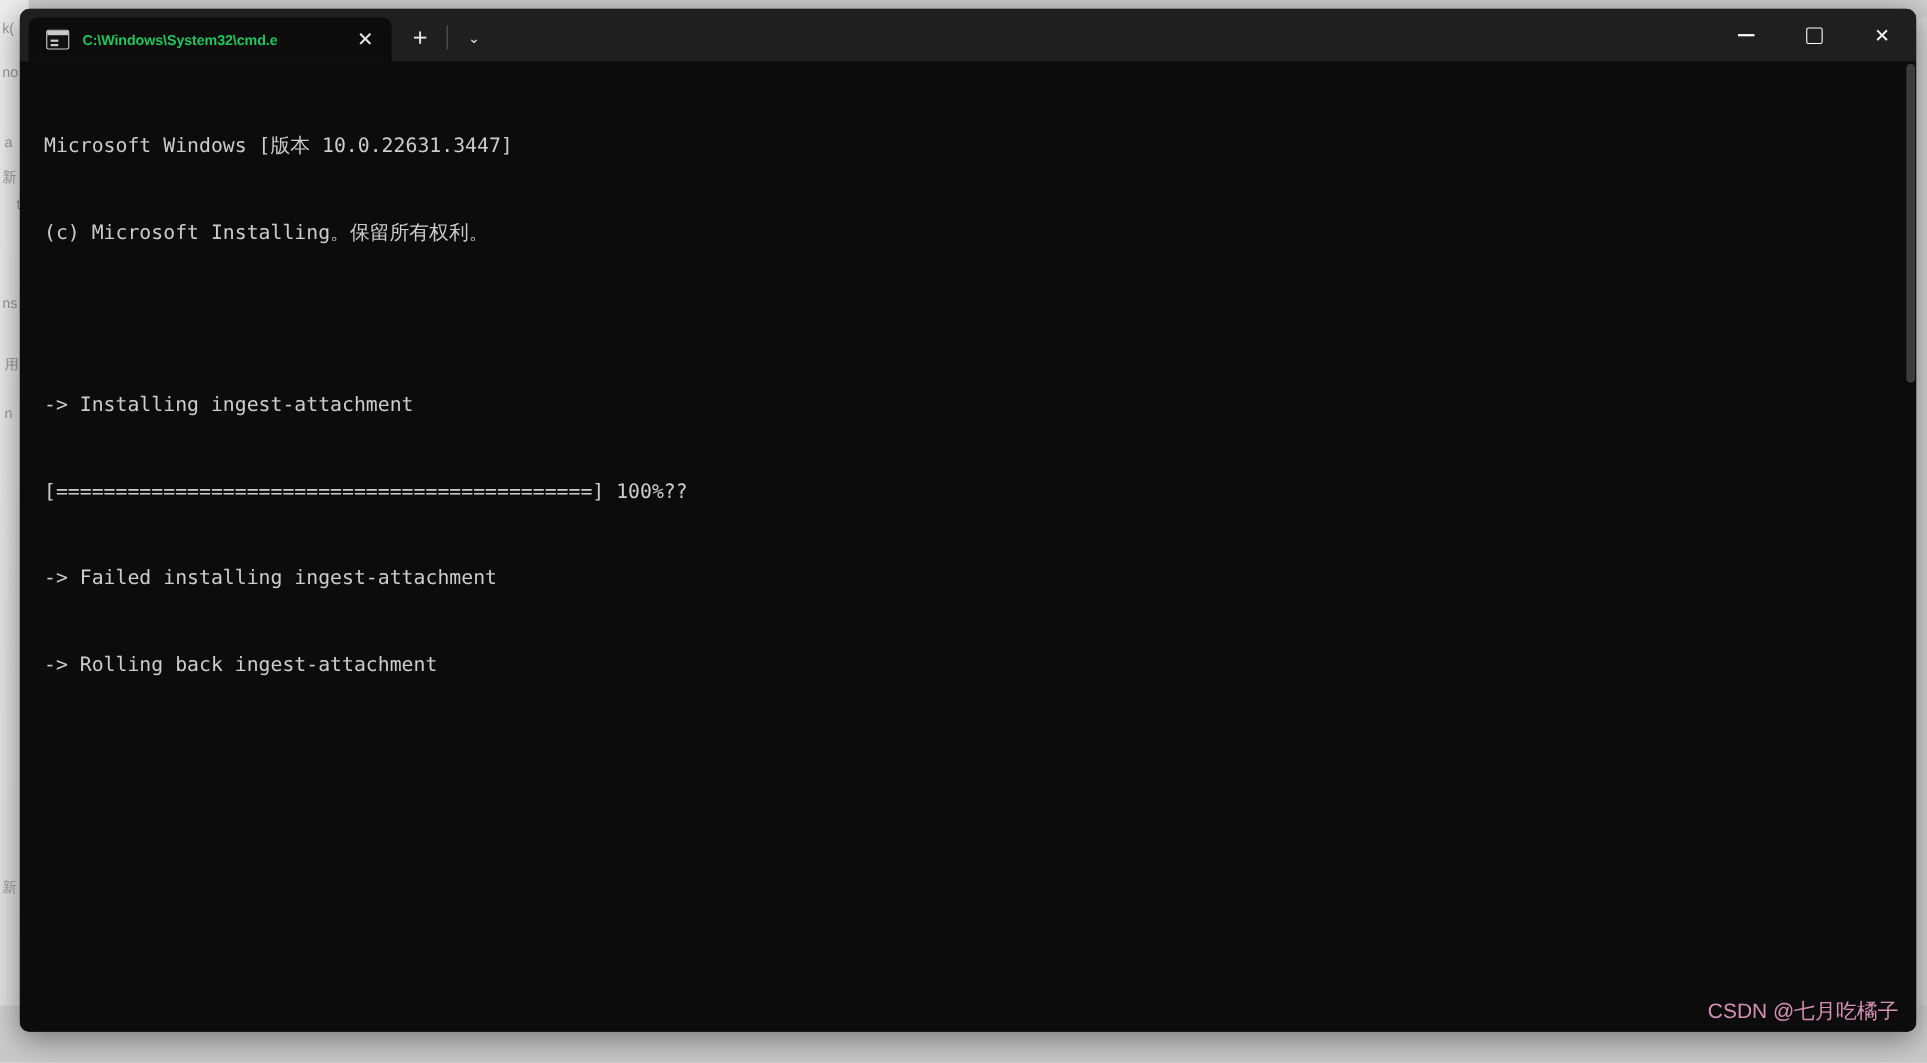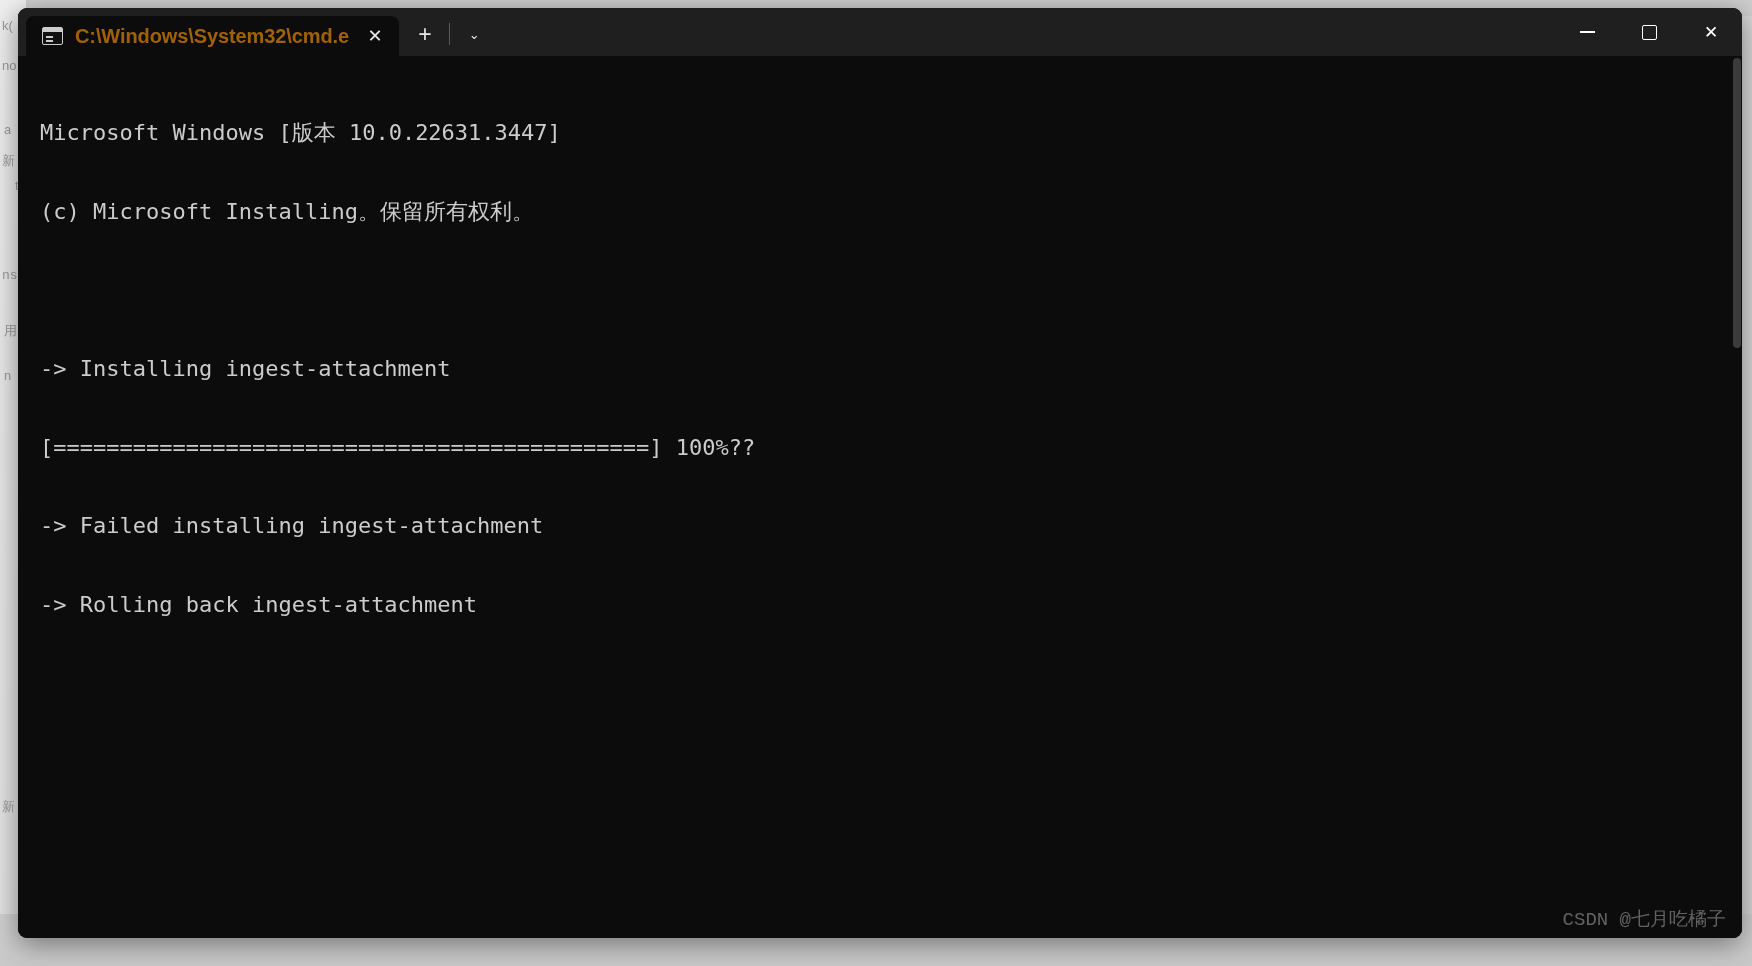--- a/index.html
+++ b/index.html
@@ -108,22 +108,22 @@
   }
   .tab-icon::after {
     content: "";
     position: absolute;
     left: 3px; top: 8px;
     width: 7px; height: 1.6px;
     background: #cccccc;
     box-shadow: 0 4px 0 0 #cccccc;
   }
   .tab-title {
-    color: #a16207;
-    font-size: 20px;
+    color: #22c55e;
+    font-size: 13px;
     font-family: "Liberation Sans", sans-serif;
     font-weight: 600;
     letter-spacing: -0.1px;
     white-space: nowrap;
     flex: 1 1 auto;
   }
   .tab-close {
     width: 28px; height: 28px;
     display: flex; align-items: center; justify-content: center;
     color: #e6e6e6;
@@ -174,21 +174,21 @@
     background: #0c0c0c;
     overflow: hidden;
   }
   #terminal {
     position: absolute;
     left: 0; top: 0; right: 0; bottom: 0;
     padding: 12px 0 0 22px;
     box-sizing: border-box;
     color: #cccccc;
     font-family: "DejaVu Sans Mono", "Liberation Mono", monospace;
-    font-size: 22px;
+    font-size: 18px;
     line-height: 26.2px;
     white-space: pre;
     overflow: hidden;
   }
   .term-line { white-space: pre; min-height: 26.2px; }
 
   
   #term-scrollbar {
     position: absolute;
     right: 0; top: 0;
@@ -201,42 +201,42 @@
     width: 8px; height: 290px;
     background: #3b3b3b;
     border-radius: 4px;
   }
 
   
   #watermark {
     position: absolute;
     right: 16px;
     bottom: 6px;
-    color: #737373;
+    color: #f9a8d4;
     font-size: 19px;
-    font-family: Liberation Mono, monospace;
+    font-family: Liberation Sans, sans-serif;
     opacity: 0.85;
     white-space: nowrap;
     user-select: none;
   }
 </style>
 </head>
 <body>
 
 <div id="desktop">
   <div id="desktop-top-strip"></div>
   <div id="desktop-left-strip"></div>
   <div id="desktop-bottom-strip"></div>
 
   <div class="ghost-text" style="left:2px; top:18px;">k(</div>
   <div class="ghost-text" style="left:2px; top:58px;">no</div>
   <div class="ghost-text" style="left:4px; top:122px;">a</div>
   <div class="ghost-text" style="left:2px; top:152px;">新</div>
   <div class="ghost-text" style="left:15px; top:178px;">te</div>
-  <div class="ghost-text" style="left:2px; top:268px;font-family:Liberation Mono, monospace;">ns</div>
+  <div class="ghost-text" style="left:2px; top:268px;">ns</div>
   <div class="ghost-text" style="left:4px; top:322px;">用</div>
   <div class="ghost-text" style="left:4px; top:368px;">n</div>
   <div class="ghost-text" style="left:2px; top:798px;">新</div>
 </div>
 
 <div id="window">
 
   <div id="titlebar">
     <div id="tabstrip">
       <div class="tab">

